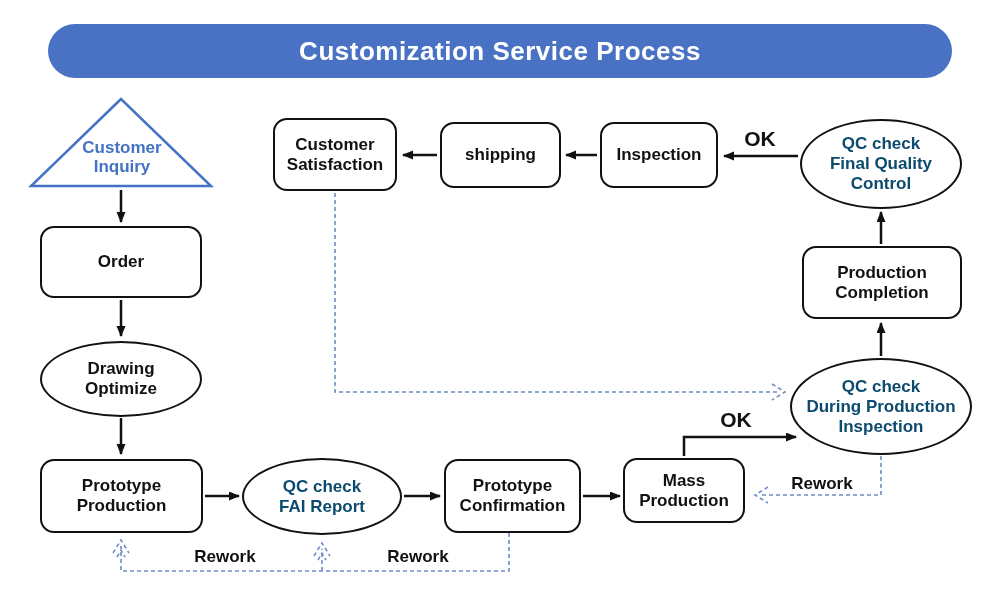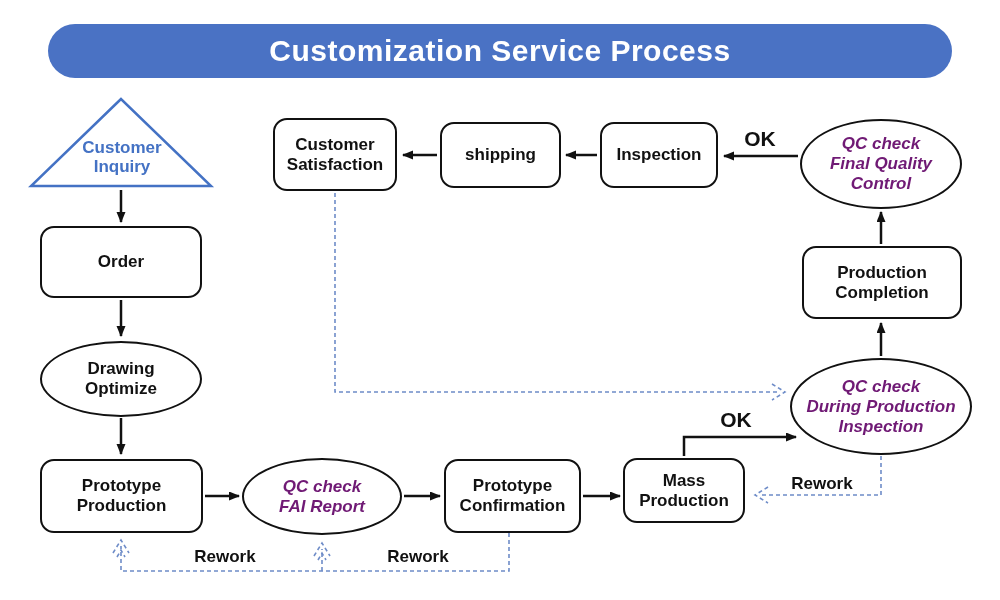--- a/index.html
+++ b/index.html
@@ -13,21 +13,21 @@
     overflow: hidden;
   }
   .banner {
     position: absolute;
     left: 48px; top: 24px;
     width: 904px; height: 54px;
     background: #4a72c4;
     border-radius: 27px;
     display: flex; align-items: center; justify-content: center;
     color: #ffffff;
-    font-size: 30px;
+    font-size: 26px;
     font-weight: 700;
     letter-spacing: 0.5px;
   }
   .node {
     position: absolute;
     display: flex; align-items: center; justify-content: center;
     text-align: center;
     font-weight: 700;
     font-size: 17px;
     line-height: 20px;
@@ -36,21 +36,21 @@
     background: #ffffff;
   }
   .rect-node {
     border: 2.5px solid #111111;
     border-radius: 14px;
   }
   .ellipse-node {
     border: 2.5px solid #111111;
     border-radius: 50%;
   }
-  .blue-text { color: #701a75; font-style: italic; }
+  .blue-text { color: #0c4a6e; }
   .tri-wrap { position: absolute; left: 28px; top: 96px; width: 188px; height: 94px; }
   .tri-label {
     position: absolute; left: 0; top: 42px; width: 100%;
     text-align: center; font-weight: 700; font-size: 17px; line-height: 19px;
     color: #4472c4; white-space: pre-line;
   }
   .edge-label {
     position: absolute;
     font-weight: 700;
     color: #111111;

